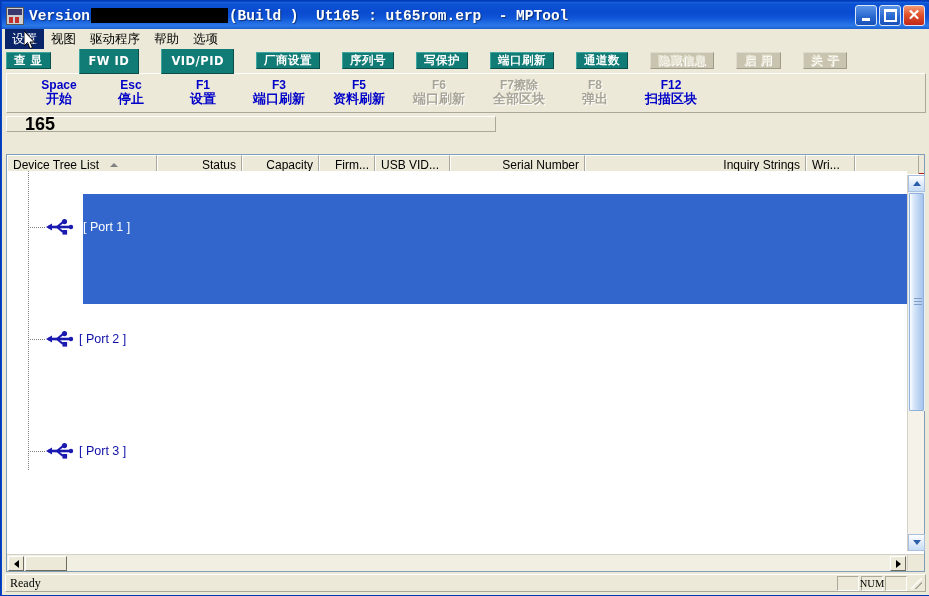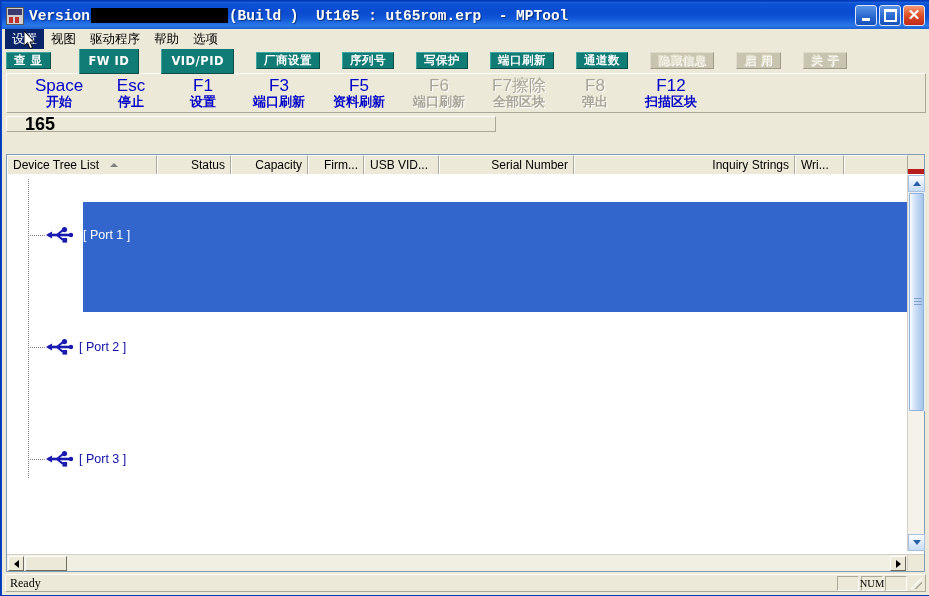--- a/index.html
+++ b/index.html
@@ -172,22 +172,22 @@
     gap: 0px;
   }
   .tbtn {
     display: flex; flex-direction: column;
     align-items: center; justify-content: center;
     min-width: 72px;
     padding: 0 4px;
     line-height: 1.15;
   }
   .tbtn .key {
-    font-size: 17px;
-    font-weight: normal;
+    font-size: 12px;
+    font-weight: bold;
     font-family: "Liberation Sans", sans-serif;
     color: #0000c8;
   }
   .tbtn .lbl {
     font-size: 13px;
     font-weight: bold;
     font-family: "DejaVu Sans", sans-serif;
     color: #0000c8;
     white-space: nowrap;
   }
@@ -222,21 +222,21 @@
     position: absolute;
     left: 4px; top: 125px;
     width: 919px; height: 418px;
     background: #ffffff;
     border: 1px solid #7f9db9;
   }
   .lv-header {
     height: 19px;
     display: flex;
     background: #ece9d8;
-    border-bottom: 5px solid #b91c1c;
+    border-bottom: 1px solid #b91c1c;
   }
   .lv-col {
     height: 19px;
     display: flex; align-items: center;
     font-size: 12px;
     font-family: "Liberation Sans", sans-serif;
     color: #000;
     background: #ece9d8;
     border-right: 1px solid #aca899;
     border-top: 1px solid #ffffff;
@@ -250,21 +250,21 @@
   .sort-arrow {
     position: absolute;
     right: 38px;
     width: 0; height: 0;
     border-left: 4px solid transparent;
     border-right: 4px solid transparent;
     border-bottom: 4px solid #808080;
   }
   .lv-body {
     position: absolute;
-    left: 0; top: 24px;
+    left: 0; top: 16px;
     width: 900px; height: 376px;
     background: #ffffff;
     overflow: hidden;
   }
   .tree-rail {
     position: absolute;
     left: 21px; top: 0px;
     width: 1px; height: 300px;
     background: repeating-linear-gradient(to bottom,
        #808080 0px, #808080 1px, transparent 1px, transparent 2px);
@@ -576,21 +576,21 @@
       <span class="val">165</span>
     </div>
 
     <div class="listview">
 
       <div class="lv-header">
         <div class="lv-col" style="width:150px">
           <span>Device Tree List</span>
           <span class="sort-arrow"></span>
         </div>
-        <div class="lv-col right" style="width:74px">
+        <div class="lv-col right" style="width:85px">
           <span>Status</span>
         </div>
         <div class="lv-col right" style="width:77px">
           <span>Capacity</span>
         </div>
         <div class="lv-col right" style="width:56px">
           <span>Firm...</span>
         </div>
         <div class="lv-col" style="width:75px">
           <span>USB VID...</span>

